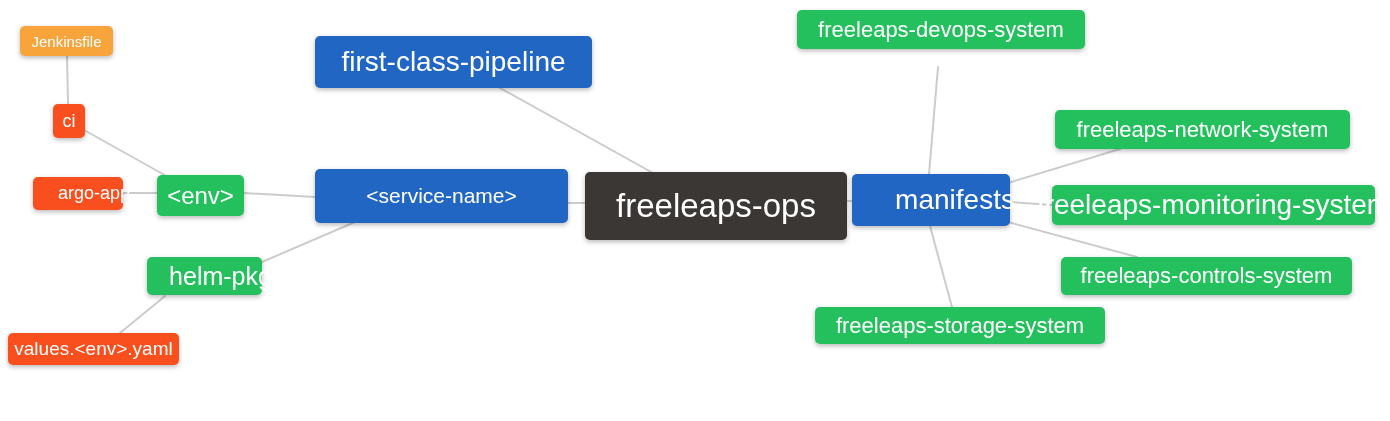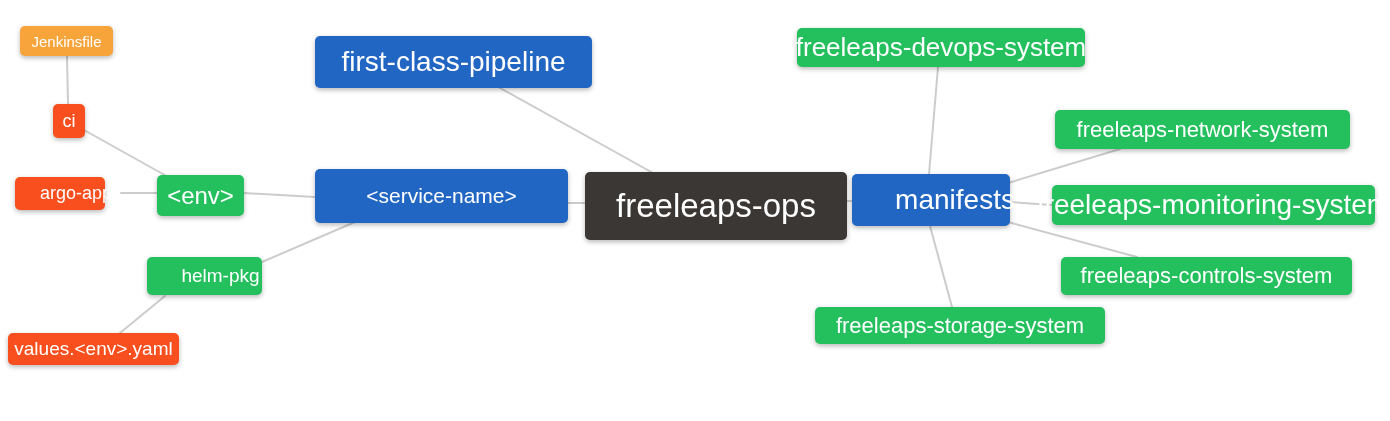--- a/index.html
+++ b/index.html
@@ -65,37 +65,37 @@
     <line class="edge" x1="1008" y1="183" x2="1120" y2="149"></line>
     <line class="edge" x1="1010" y1="202" x2="1052" y2="205"></line>
     <line class="edge" x1="1008" y1="222" x2="1137" y2="257"></line>
     <line class="edge" x1="930" y1="226" x2="952" y2="307"></line>
   </svg>
 
   <div class="node role-leaf-orange" style="left:20px;  top:26px;  width:93px;  height:30px; font-size:15px;">Jenkinsfile</div>
 
   <div class="node role-leaf-red" style="left:53px;  top:104px; width:32px;  height:34px; font-size:18px;">ci</div>
 
-  <div class="node role-leaf-red" style="left:15px;  top:177px; width:90px;  height:33px; font-size:18px;padding-left:32px;">argo-app</div>
+  <div class="node role-leaf-red" style="left:33px;  top:177px; width:90px;  height:33px; font-size:18px;padding-left:32px;">argo-app</div>
 
   <div class="node role-leaf-green" style="left:157px; top:175px; width:87px;  height:41px; font-size:24px;">&lt;env&gt;</div>
 
-  <div class="node role-leaf-green" style="left:147px; top:257px; width:115px; height:38px; font-size:19px;padding-left:32px;">helm-pkg</div>
+  <div class="node role-leaf-green" style="left:147px; top:257px; width:115px; height:38px; font-size:25px;padding-left:32px;">helm-pkg</div>
 
   <div class="node role-leaf-red" style="left:8px;   top:333px; width:171px; height:32px; font-size:19px;">values.&lt;env&gt;.yaml</div>
 
   <div class="node role-branch" style="left:315px; top:36px;  width:277px; height:52px; font-size:28px;">first-class-pipeline</div>
 
   <div class="node role-branch" style="left:315px; top:169px; width:253px; height:54px; font-size:21px;">&lt;service-name&gt;</div>
 
   <div class="node role-root" style="left:585px; top:172px; width:262px; height:68px; font-size:33px;">freeleaps-ops</div>
 
   <div class="node role-branch" style="left:852px; top:174px; width:158px; height:52px; font-size:28px;padding-left:48px;">manifests</div>
 
-  <div class="node role-leaf-green" style="left:797px; top:28px;  width:288px; height:39px; font-size:26px;">freeleaps-devops-system</div>
+  <div class="node role-leaf-green" style="left:797px; top:10px;  width:288px; height:39px; font-size:22px;">freeleaps-devops-system</div>
 
   <div class="node role-leaf-green" style="left:1055px;top:110px; width:295px; height:39px; font-size:22px;">freeleaps-network-system</div>
 
   <div class="node role-leaf-green" style="left:1052px;top:185px; width:323px; height:40px; font-size:28px;">freeleaps-monitoring-system</div>
 
   <div class="node role-leaf-green" style="left:815px; top:307px; width:290px; height:37px; font-size:22px;">freeleaps-storage-system</div>
 
   <div class="node role-leaf-green" style="left:1061px;top:257px; width:291px; height:38px; font-size:22px;">freeleaps-controls-system</div>
 
 </div>

